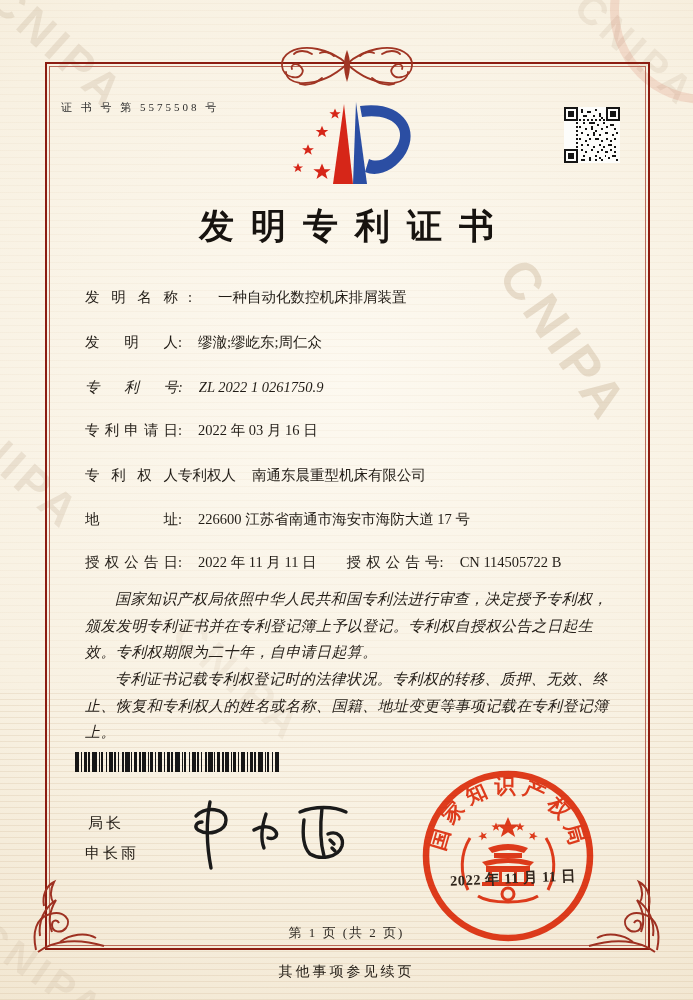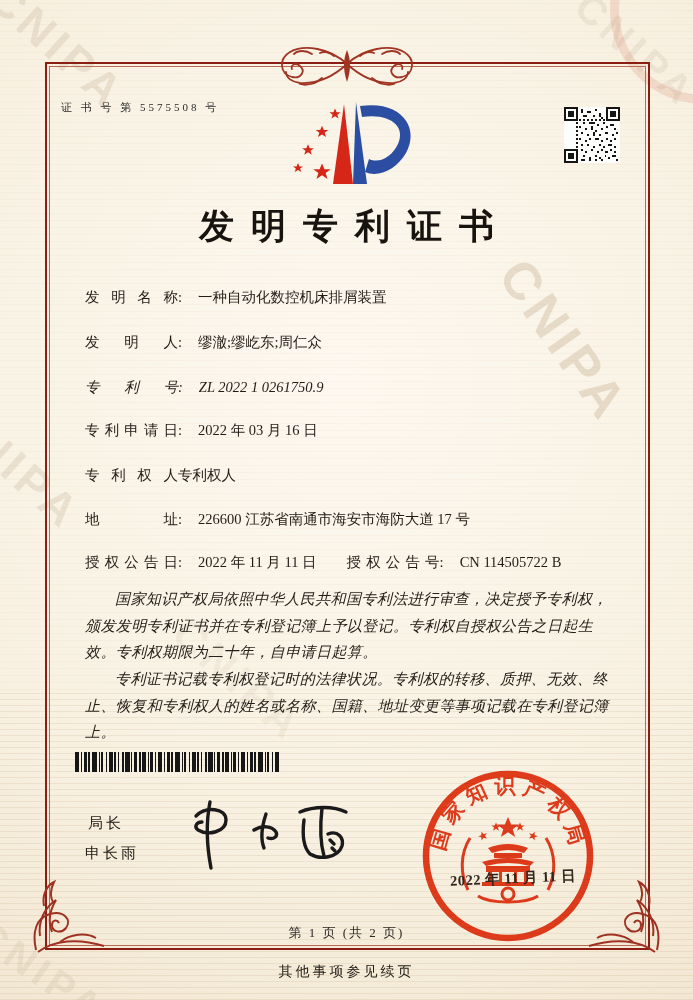--- a/index.html
+++ b/index.html
@@ -208,21 +208,21 @@
       </g>
     <g fill="#151515">
         <rect x="2" y="2" width="3" height="3"></rect>
         <rect x="24" y="2" width="3" height="3"></rect>
         <rect x="2" y="24" width="3" height="3"></rect>
       </g>
   </svg>
 
   <div class="title">发明专利证书</div>
 
-  <div class="row" style="top:288px;">
+  <div class="row" style="top:288px;gap:10px;">
     <span class="lab">发明名称</span>
       <span class="col">:</span>
     <span class="val">一种自动化数控机床排屑装置</span>
   </div>
   <div class="row" style="top:333px;">
     <span class="lab">发明人</span>
       <span class="col">:</span>
     <span class="val">缪澈;缪屹东;周仁众</span>
   </div>
   <div class="row" style="top:378px;font-style:italic;">
@@ -231,20 +231,21 @@
     <span class="val">ZL 2022 1 0261750.9</span>
   </div>
   <div class="row" style="top:421px;">
     <span class="lab">专利申请日</span>
       <span class="col">:</span>
     <span class="val">2022 年 03 月 16 日</span>
   </div>
   <div class="row" style="top:466px;">
     <span class="lab">专利权人</span>
       <span class="col">专利权人</span>
+    <span class="val">南通东晨重型机床有限公司</span>
   </div>
   <div class="row" style="top:510px;">
     <span class="lab">地址</span>
       <span class="col">:</span>
     <span class="val">226600 江苏省南通市海安市海防大道 17 号</span>
   </div>
   <div class="row" style="top:553px;">
     <span class="lab">授权公告日</span>
       <span class="col">:</span>
     <span class="val">2022 年 11 月 11 日</span>

